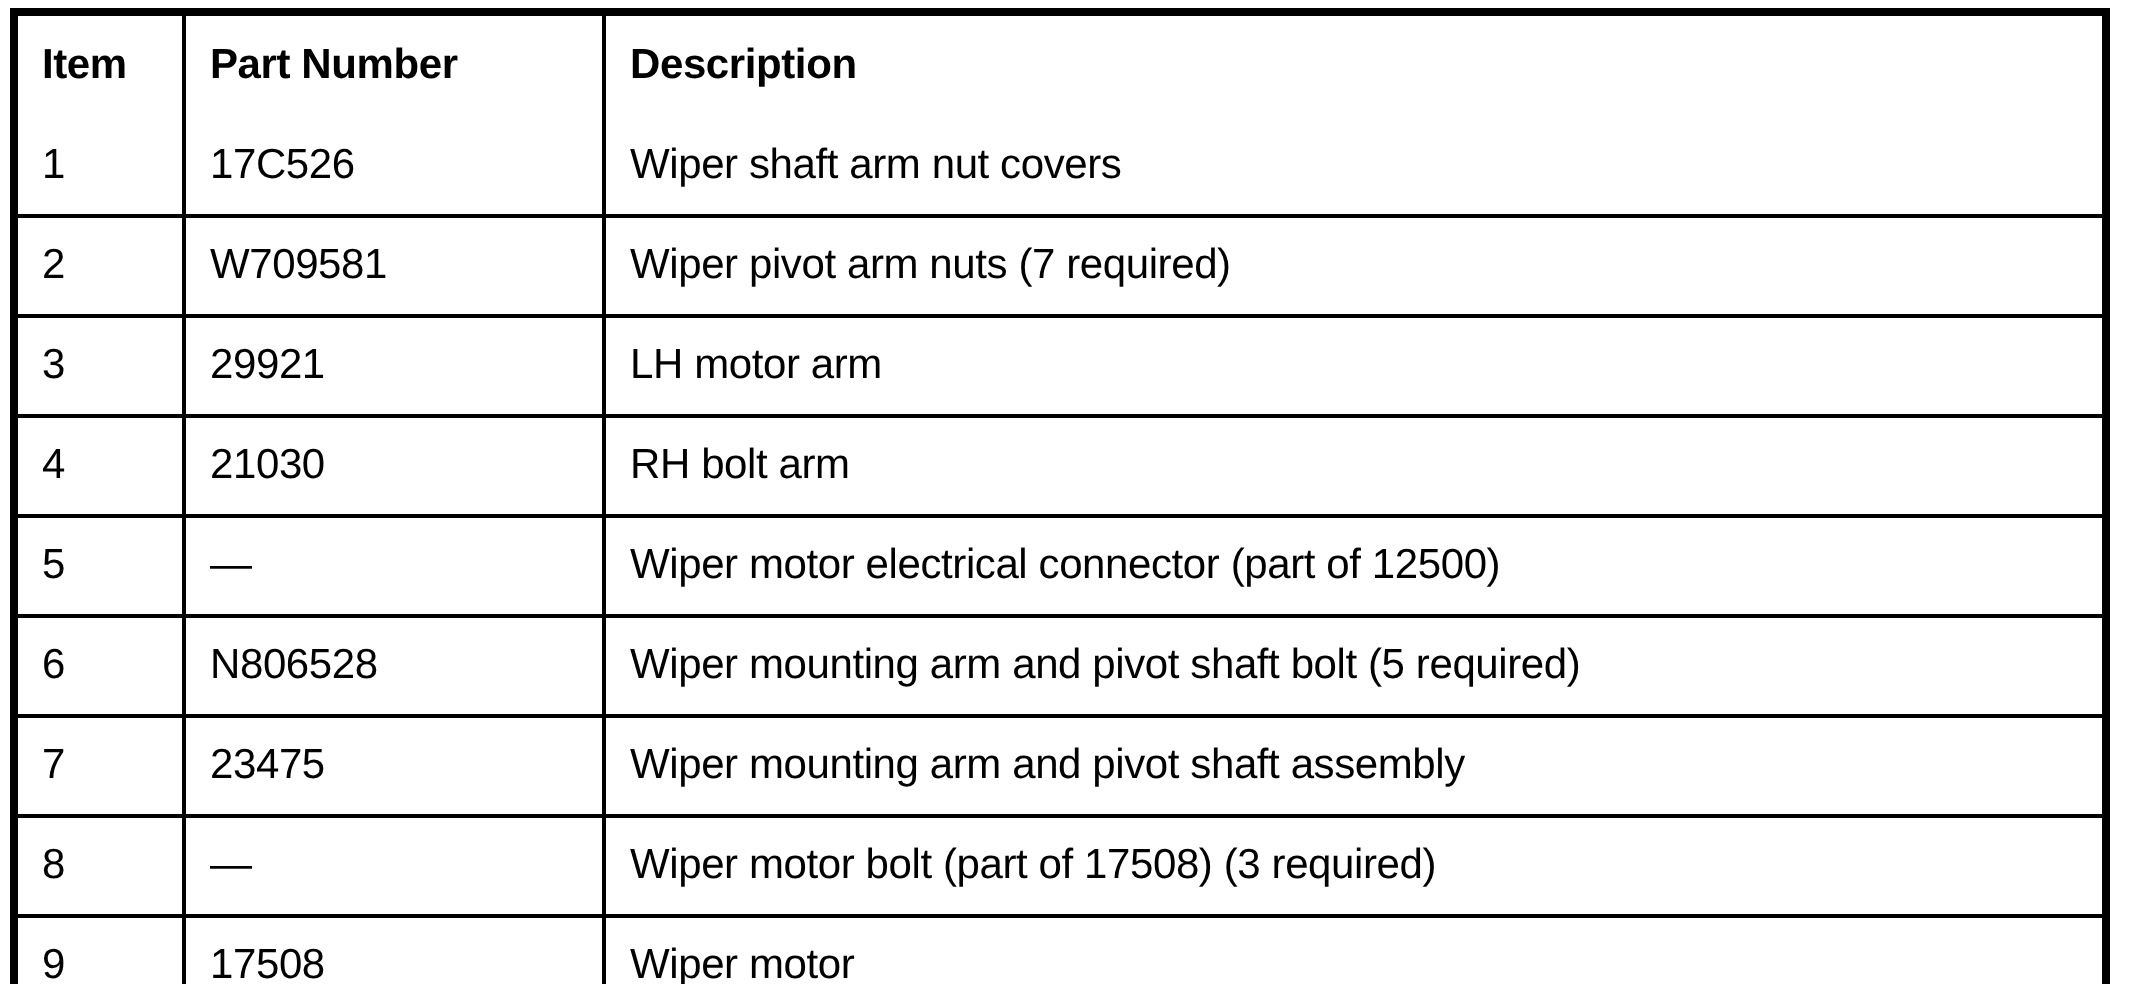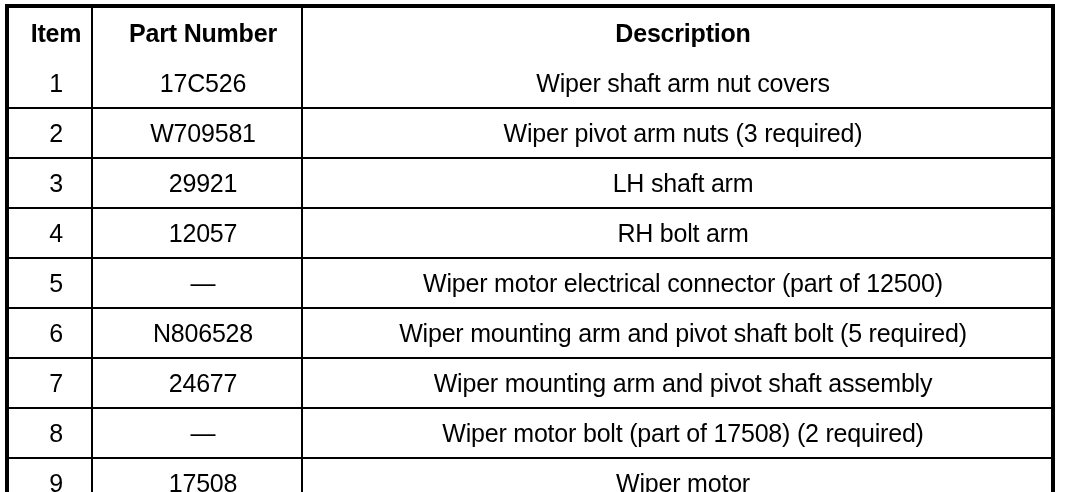--- a/index.html
+++ b/index.html
@@ -42,22 +42,22 @@
   table.parts-table col.col-part { width: 210px; }
   table.parts-table col.col-desc { width: 751px; }
 
   table.parts-table th,
   table.parts-table td {
     border-right: 2px solid #000000;
     border-bottom: 2px solid #000000;
     padding: 0 0 0 12px;
     height: 48px;
     vertical-align: middle;
-    text-align: center;
-    font-size: 25px;
+    text-align: left;
+    font-size: 21px;
     line-height: 1.05;
     letter-spacing: -0.2px;
     white-space: nowrap;
     overflow: hidden;
   }
 
   table.parts-table th {
     font-weight: bold;
     height: 51px;
   }
@@ -94,51 +94,51 @@
       </thead>
       <tbody>
         <tr>
           <td class="cell-item">1</td>
           <td class="cell-part">17C526</td>
           <td class="cell-desc">Wiper shaft arm nut covers</td>
         </tr>
         <tr>
           <td class="cell-item">2</td>
           <td class="cell-part">W709581</td>
-          <td class="cell-desc">Wiper pivot arm nuts (3 required)</td>
+          <td class="cell-desc">Wiper pivot arm nuts (7 required)</td>
         </tr>
         <tr>
           <td class="cell-item">3</td>
           <td class="cell-part">29921</td>
-          <td class="cell-desc">LH shaft arm</td>
+          <td class="cell-desc">LH motor arm</td>
         </tr>
         <tr>
           <td class="cell-item">4</td>
-          <td class="cell-part">12057</td>
+          <td class="cell-part">21030</td>
           <td class="cell-desc">RH bolt arm</td>
         </tr>
         <tr>
           <td class="cell-item">5</td>
           <td class="cell-part">—</td>
           <td class="cell-desc">Wiper motor electrical connector (part of 12500)</td>
         </tr>
         <tr>
           <td class="cell-item">6</td>
           <td class="cell-part">N806528</td>
           <td class="cell-desc">Wiper mounting arm and pivot shaft bolt (5 required)</td>
         </tr>
         <tr>
           <td class="cell-item">7</td>
-          <td class="cell-part">24677</td>
+          <td class="cell-part">23475</td>
           <td class="cell-desc">Wiper mounting arm and pivot shaft assembly</td>
         </tr>
         <tr>
           <td class="cell-item">8</td>
           <td class="cell-part">—</td>
-          <td class="cell-desc">Wiper motor bolt (part of 17508) (2 required)</td>
+          <td class="cell-desc">Wiper motor bolt (part of 17508) (3 required)</td>
         </tr>
         <tr>
           <td class="cell-item">9</td>
           <td class="cell-part">17508</td>
           <td class="cell-desc">Wiper motor</td>
         </tr>
       </tbody>
     </table>
   </div>
 </div>

